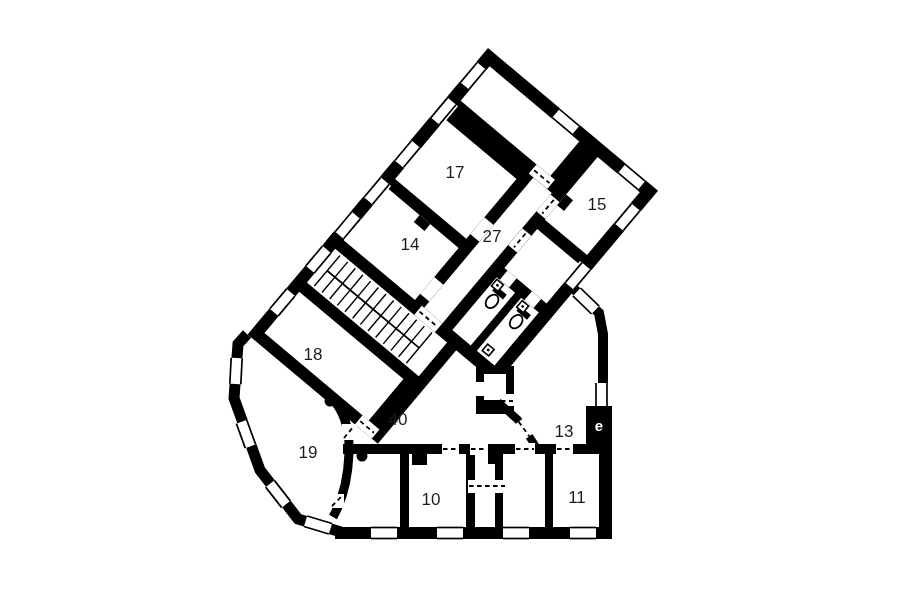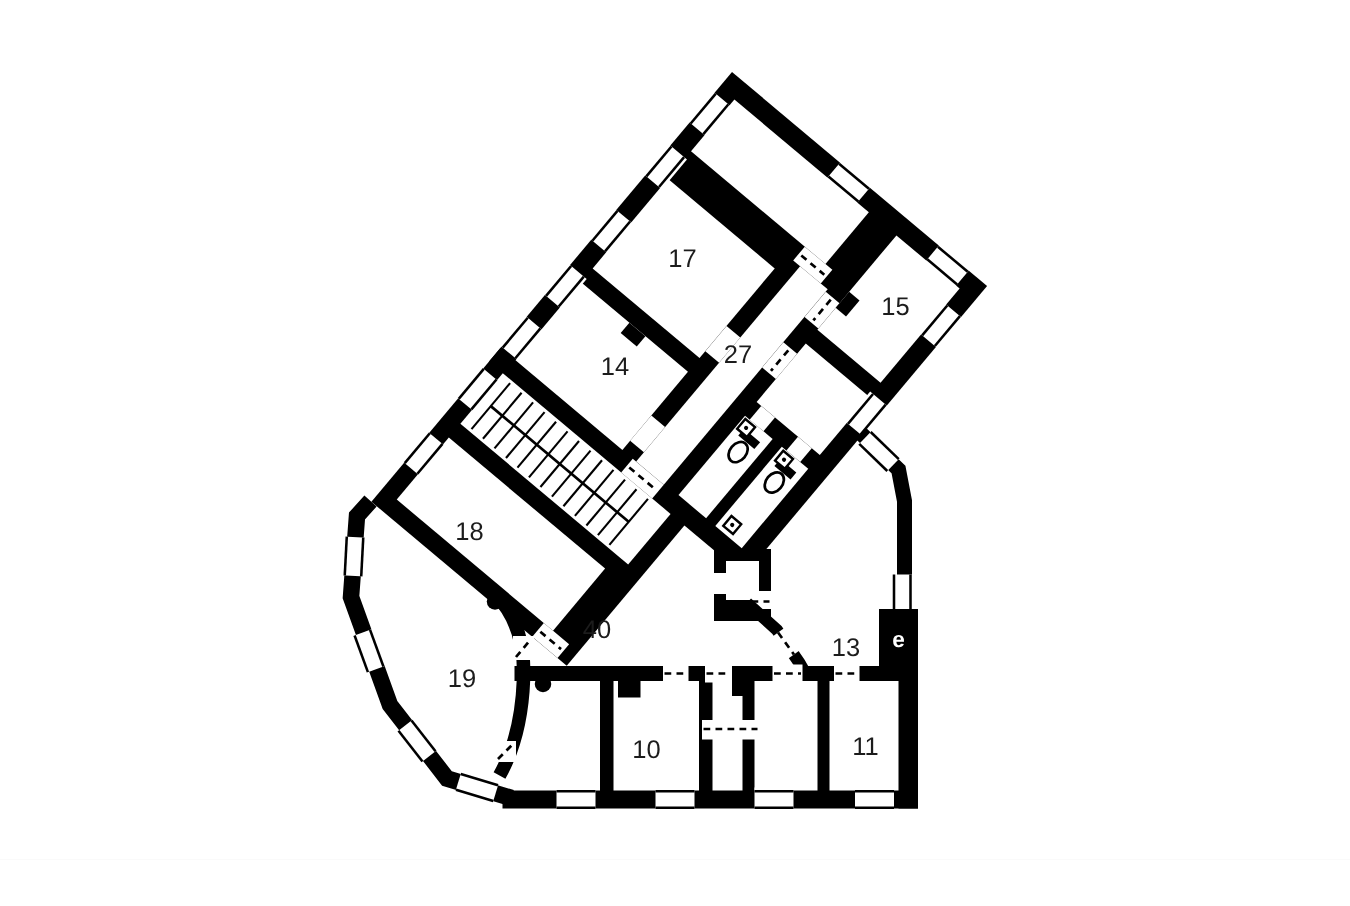--- a/index.html
+++ b/index.html
@@ -1,16 +1,16 @@
 <!DOCTYPE html>
 <html><head>
 <meta charset="utf-8">
 <style>
   html,body{margin:0;padding:0;background:#ffffff;}
-  .stage{position:relative;width:900px;height:573px;background:#e5e5e5;overflow:hidden;
+  .stage{position:relative;width:900px;height:573px;background:#5eead4;overflow:hidden;
          font-family:"Liberation Sans",sans-serif;}
   svg{display:block;}
   .lbl{font-family:"Liberation Sans",sans-serif;font-size:17px;fill:#1c1c1c;text-anchor:middle;}
   .elv{font-family:"Liberation Sans",sans-serif;font-size:15px;font-weight:bold;fill:#ffffff;text-anchor:middle;}
 </style>
 </head>
 <body>
 
 <div class="stage">
 <svg width="900" height="604" viewBox="0 0 900 604">

